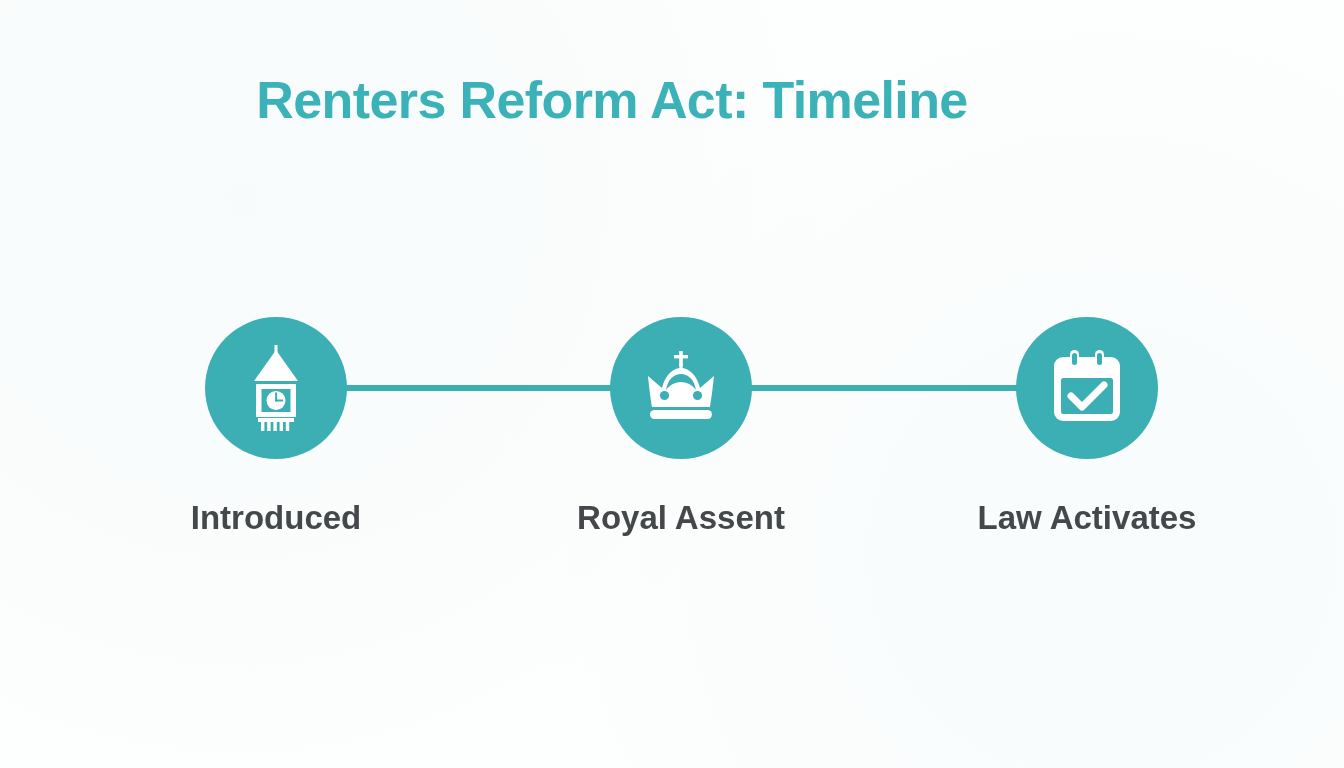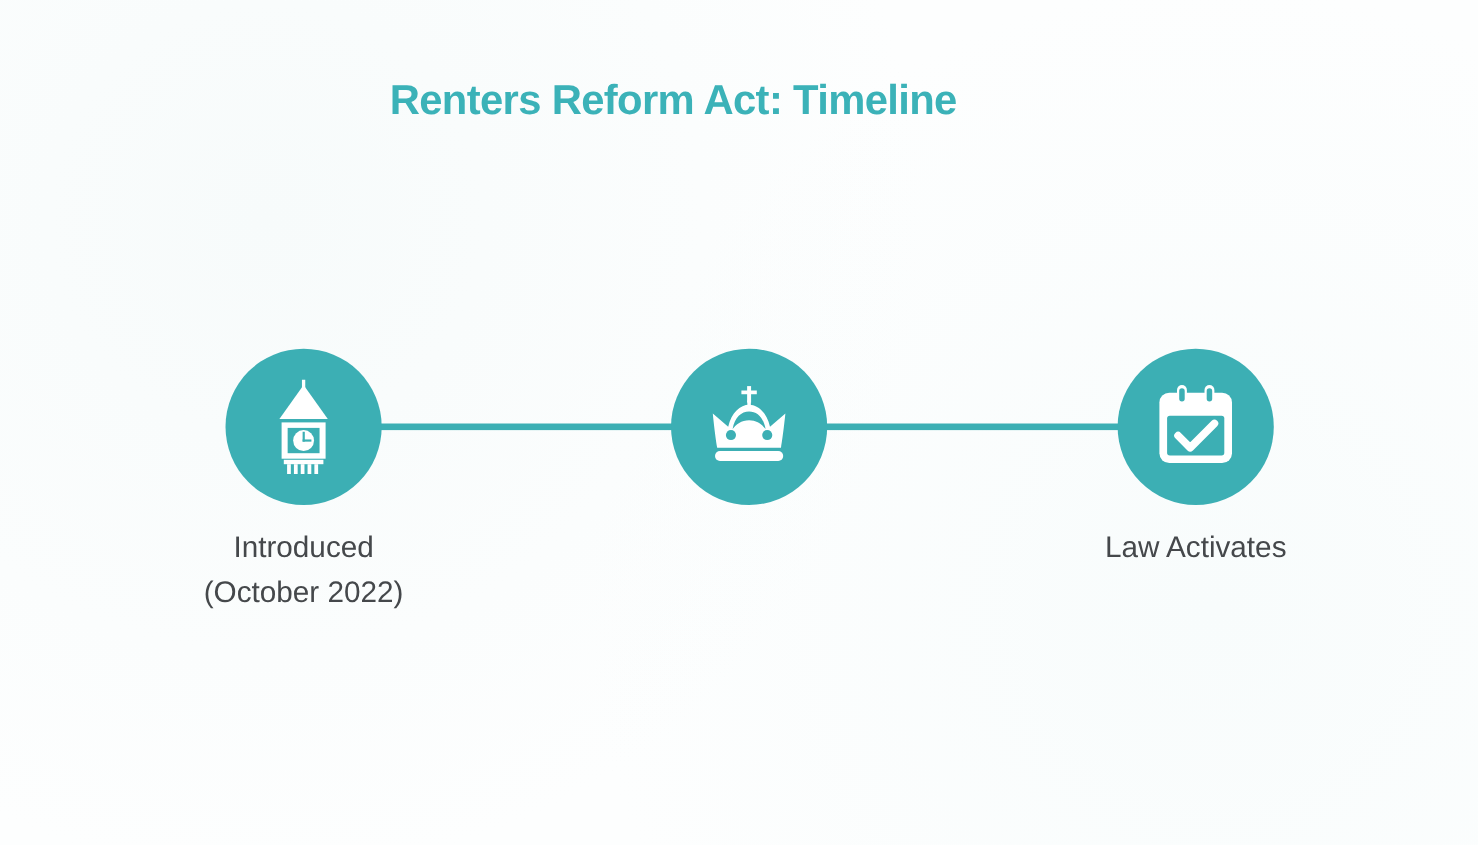--- a/index.html
+++ b/index.html
@@ -32,21 +32,21 @@
     inset: 0;
   }
 
   
   .title {
     position: absolute;
     top: 72px;
     left: 0;
     width: 1224px;
     text-align: center;
-    font-size: 38px;
+    font-size: 52px;
     font-weight: 700;
     letter-spacing: -0.6px;
     color: #3BB2B8;
     line-height: 1.08;
     white-space: nowrap;
   }
 
   
   .timeline {
     position: absolute;
@@ -83,23 +83,23 @@
     background: #3CAFB4;
     margin: 17px auto 0;
     display: flex;
     align-items: center;
     justify-content: center;
     position: relative;
   }
   .circle svg { display: block; }
 
   .node-label {
-    margin-top: 18px;
-    font-size: 27px;
-    font-weight: 400;
+    margin-top: 34px;
+    font-size: 33px;
+    font-weight: 700;
     color: #45484B;
     line-height: 1.52;
     white-space: nowrap;
   }
   .node-label .line2 { display: block; }
 </style>
 </head>
 <body>
 
 <div class="bg-wash"></div>
@@ -134,21 +134,20 @@
             <rect x="21" y="77" width="3.4" height="19" fill="#ffffff"></rect>
             <rect x="27.2" y="77" width="3.4" height="19" fill="#ffffff"></rect>
             <rect x="33.4" y="77" width="3.4" height="19" fill="#ffffff"></rect>
             <rect x="39.6" y="77" width="3.4" height="19" fill="#ffffff"></rect>
             <rect x="45.8" y="77" width="3.4" height="19" fill="#ffffff"></rect>
           </svg>
         </span>
       </div>
       <div class="node-label">
         <span>Introduced</span>
-        <span class="line2">(October 2022)</span>
       </div>
     </div>
 
     <div class="node node-2">
       <div class="circle">
         <span>
           <svg width="82" height="76" viewBox="0 0 82 76" fill="none">
 
             <rect x="39.2" y="1" width="3.6" height="15" fill="#ffffff"></rect>
             <rect x="34" y="5" width="14" height="3.4" fill="#ffffff"></rect>
@@ -167,20 +166,21 @@
             <path d="M26 40 C 28 29, 34 24, 41 24 C 48 24, 54 29, 56 40
                      C 53 36, 48 32, 41 32 C 34 32, 29 36, 26 40 Z" fill="#3CAFB4"></path>
             <circle cx="24.5" cy="45.5" r="4.6" fill="#3CAFB4"></circle>
             <circle cx="57.5" cy="45.5" r="4.6" fill="#3CAFB4"></circle>
 
             <rect x="10" y="60" width="62" height="9" rx="4.5" fill="#ffffff"></rect>
           </svg>
         </span>
       </div>
       <div class="node-label">
+        <span>Royal Assent</span>
       </div>
     </div>
 
     <div class="node node-3">
       <div class="circle">
         <span>
           <svg width="80" height="80" viewBox="0 0 80 80" fill="none">
 
             <rect x="23" y="2" width="9" height="18" rx="4.5" fill="#ffffff"></rect>
             <rect x="48" y="2" width="9" height="18" rx="4.5" fill="#ffffff"></rect>

